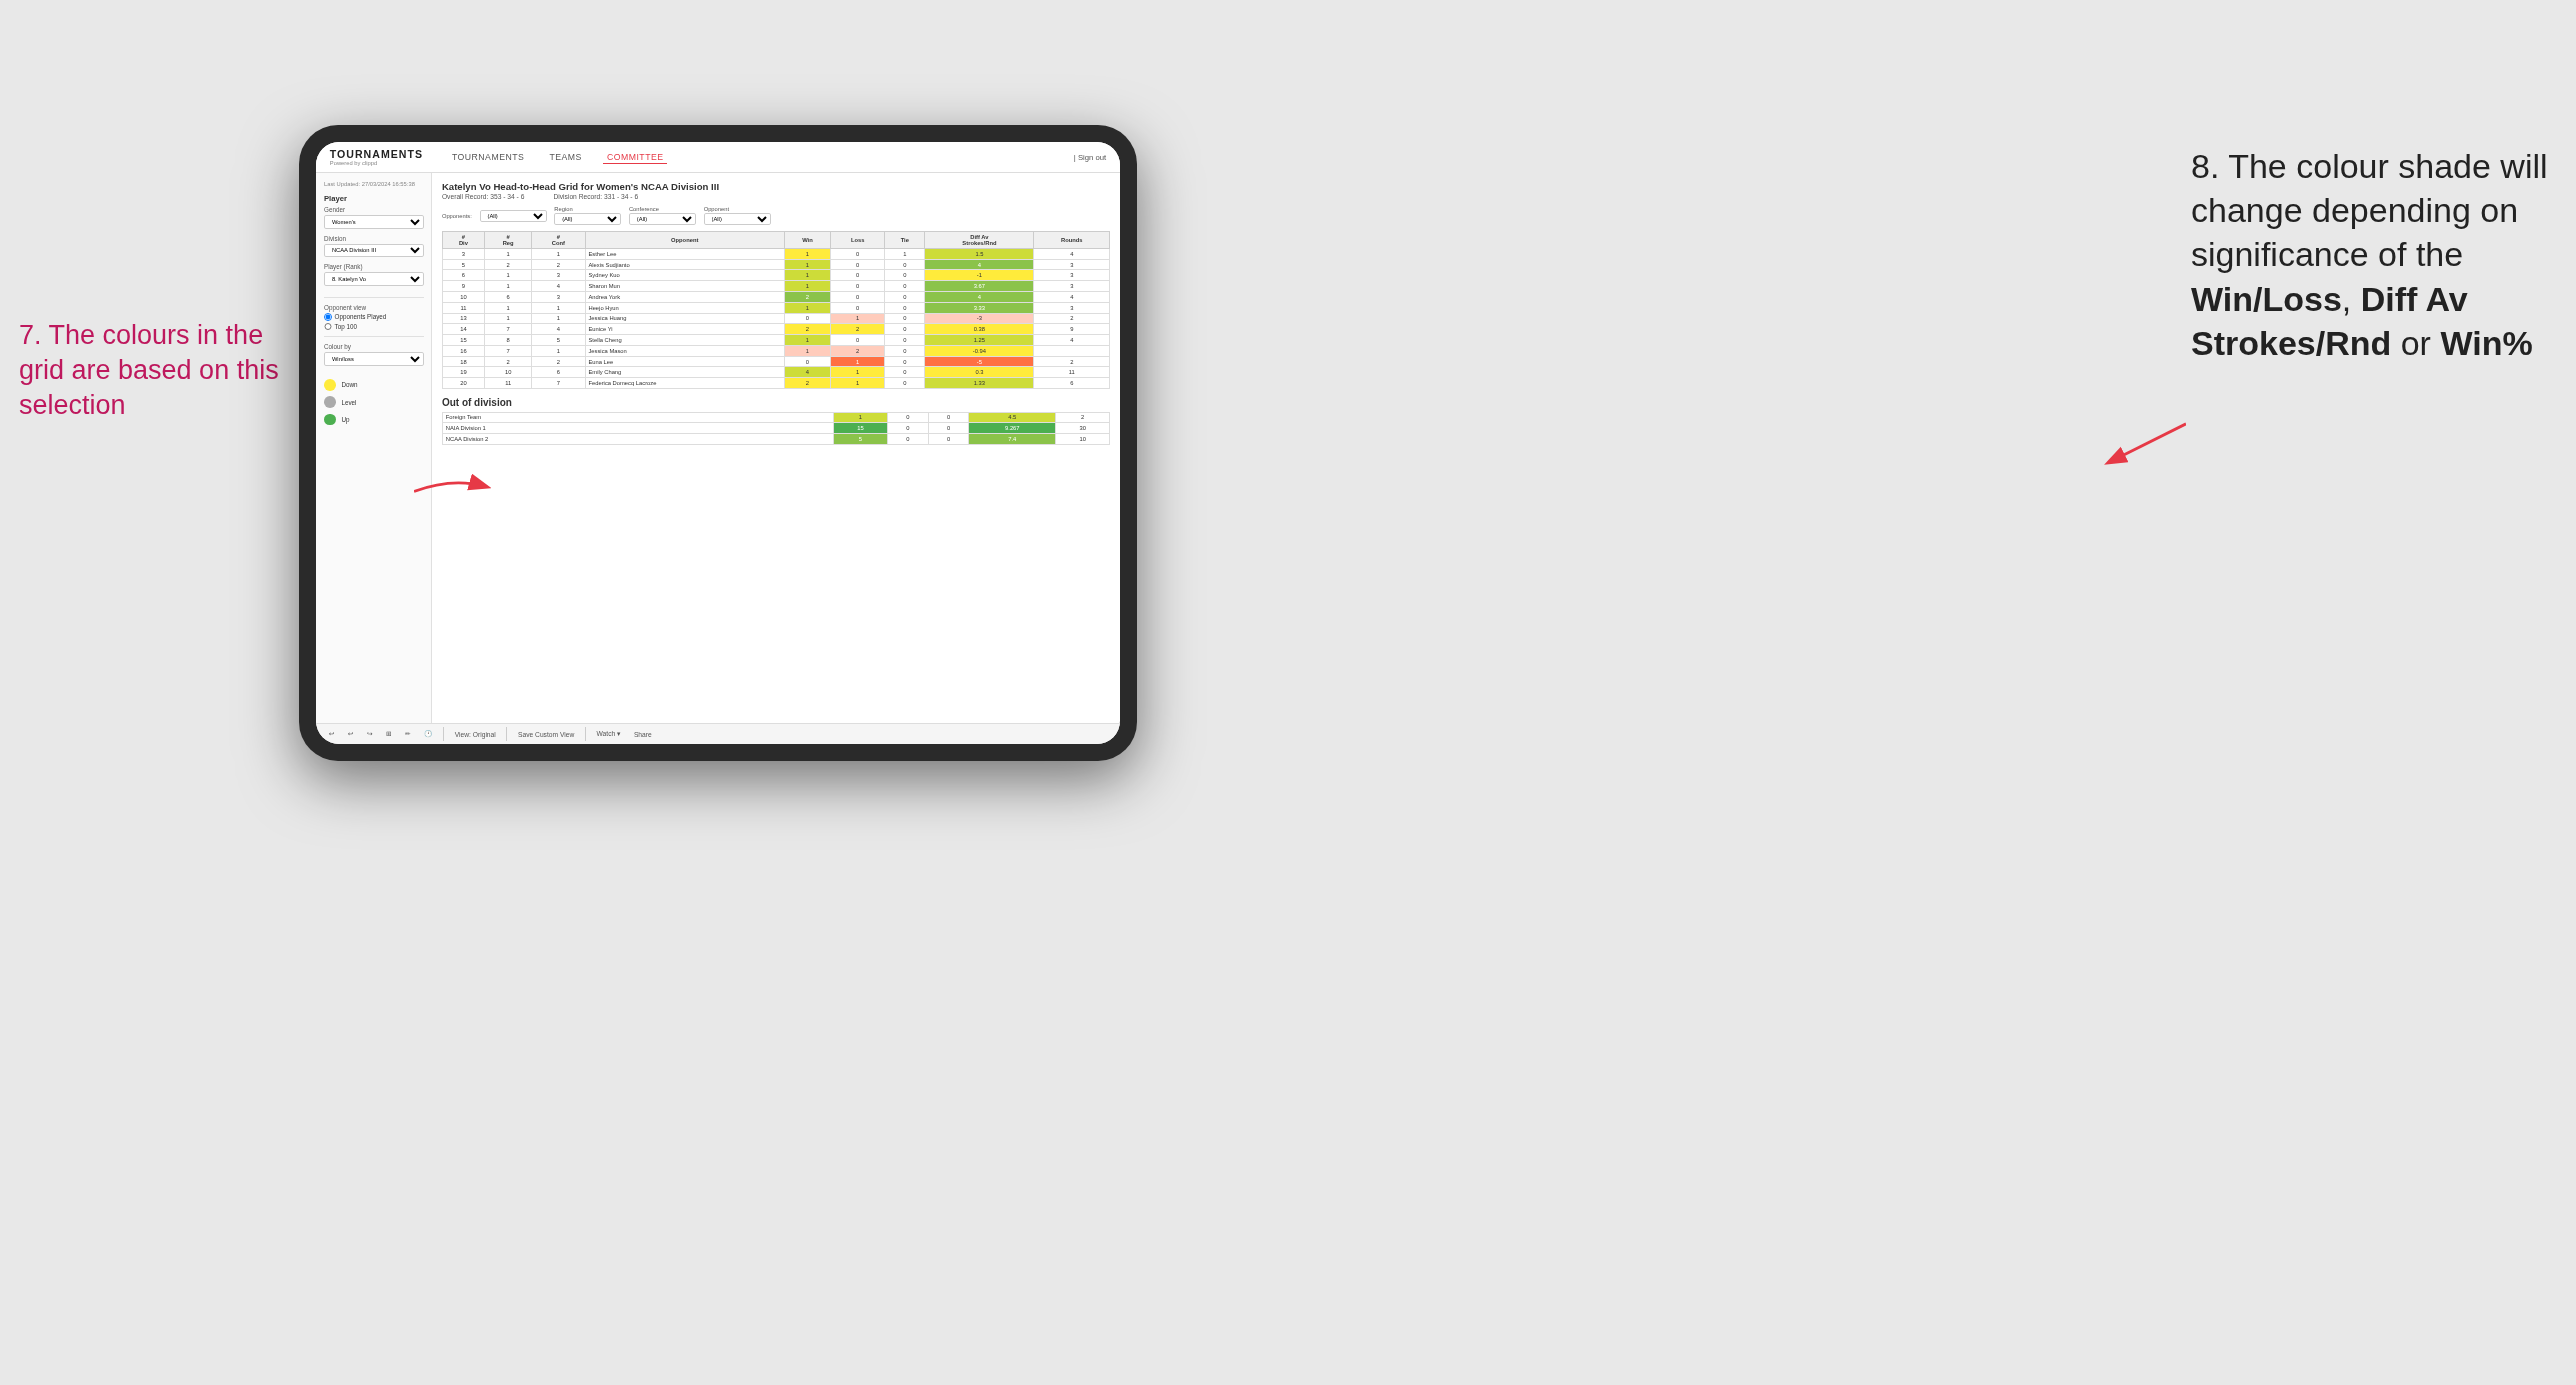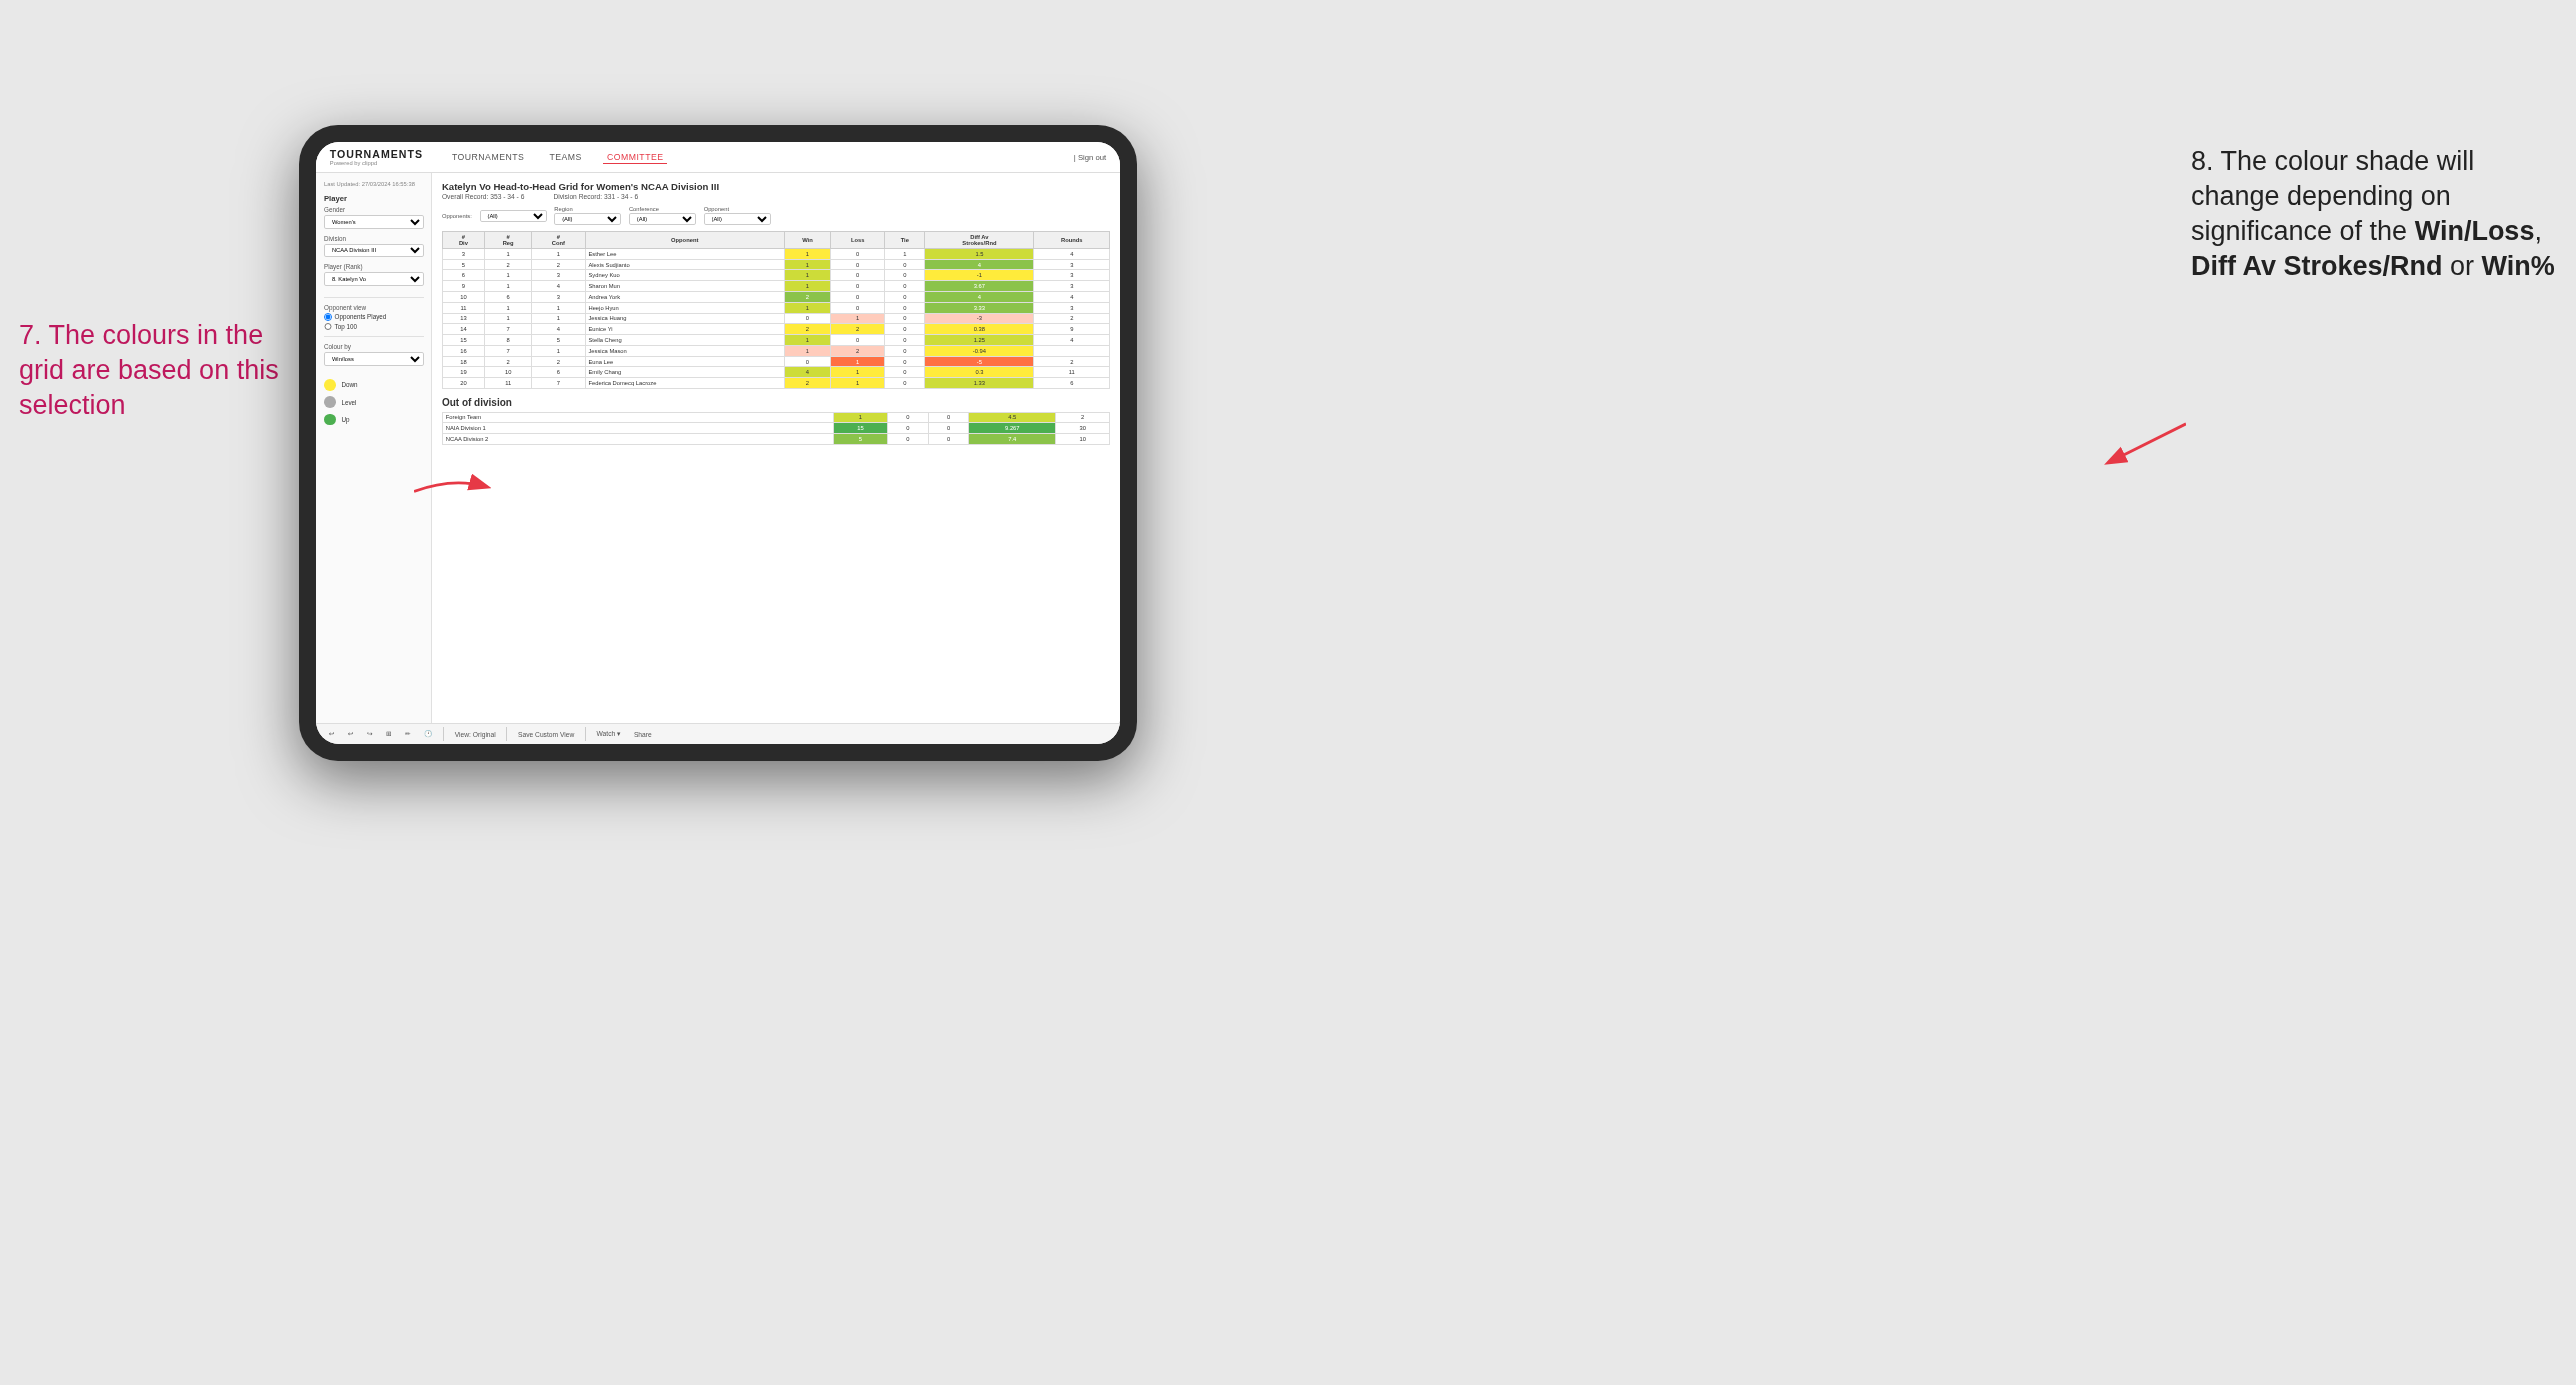--- a/index.html
+++ b/index.html
@@ -297,21 +297,21 @@
       top: 318px;
       font-size: 27px;
       line-height: 1.3;
       color: #be185d;
       max-width: 260px;
     }
     .annotation-right {
       position: absolute;
       right: 19px;
       top: 144px;
-      font-size: 27px;
+      font-size: 34px;
       line-height: 1.3;
       color: #222;
       max-width: 366px;
     }
     .annotation-right strong {
       font-weight: 900;
     }
   </style>
 </head>
 <body>

